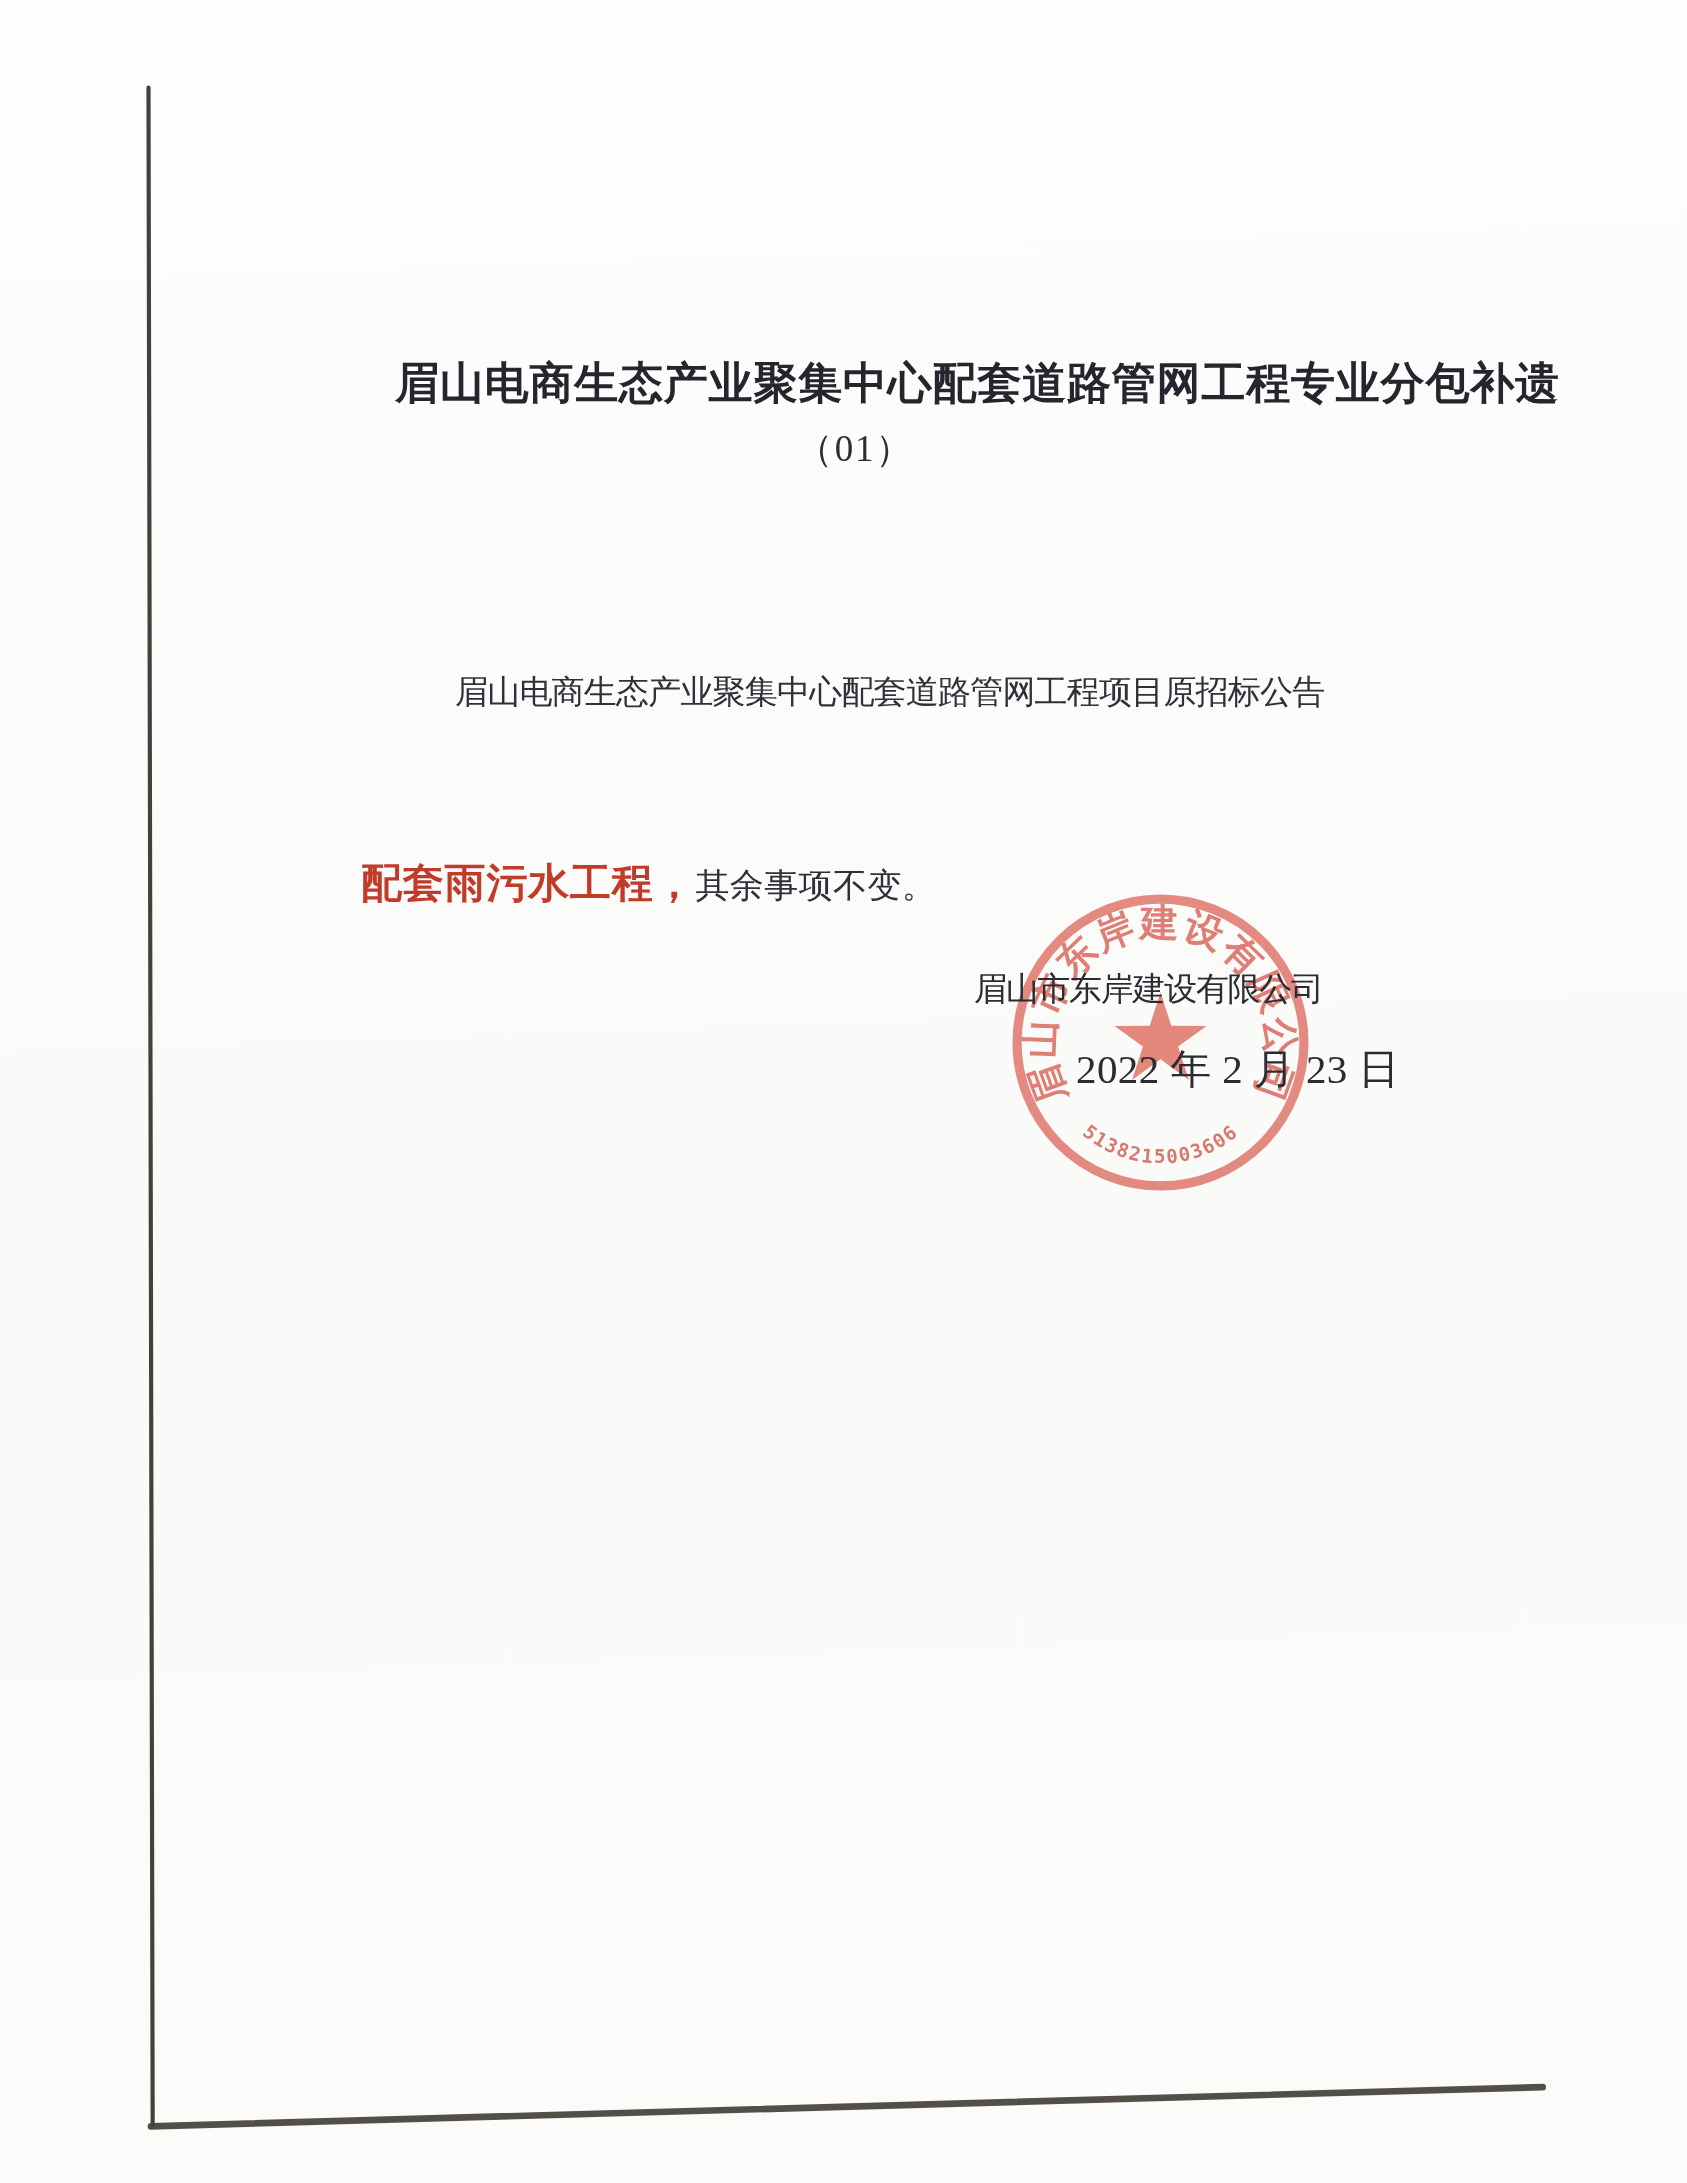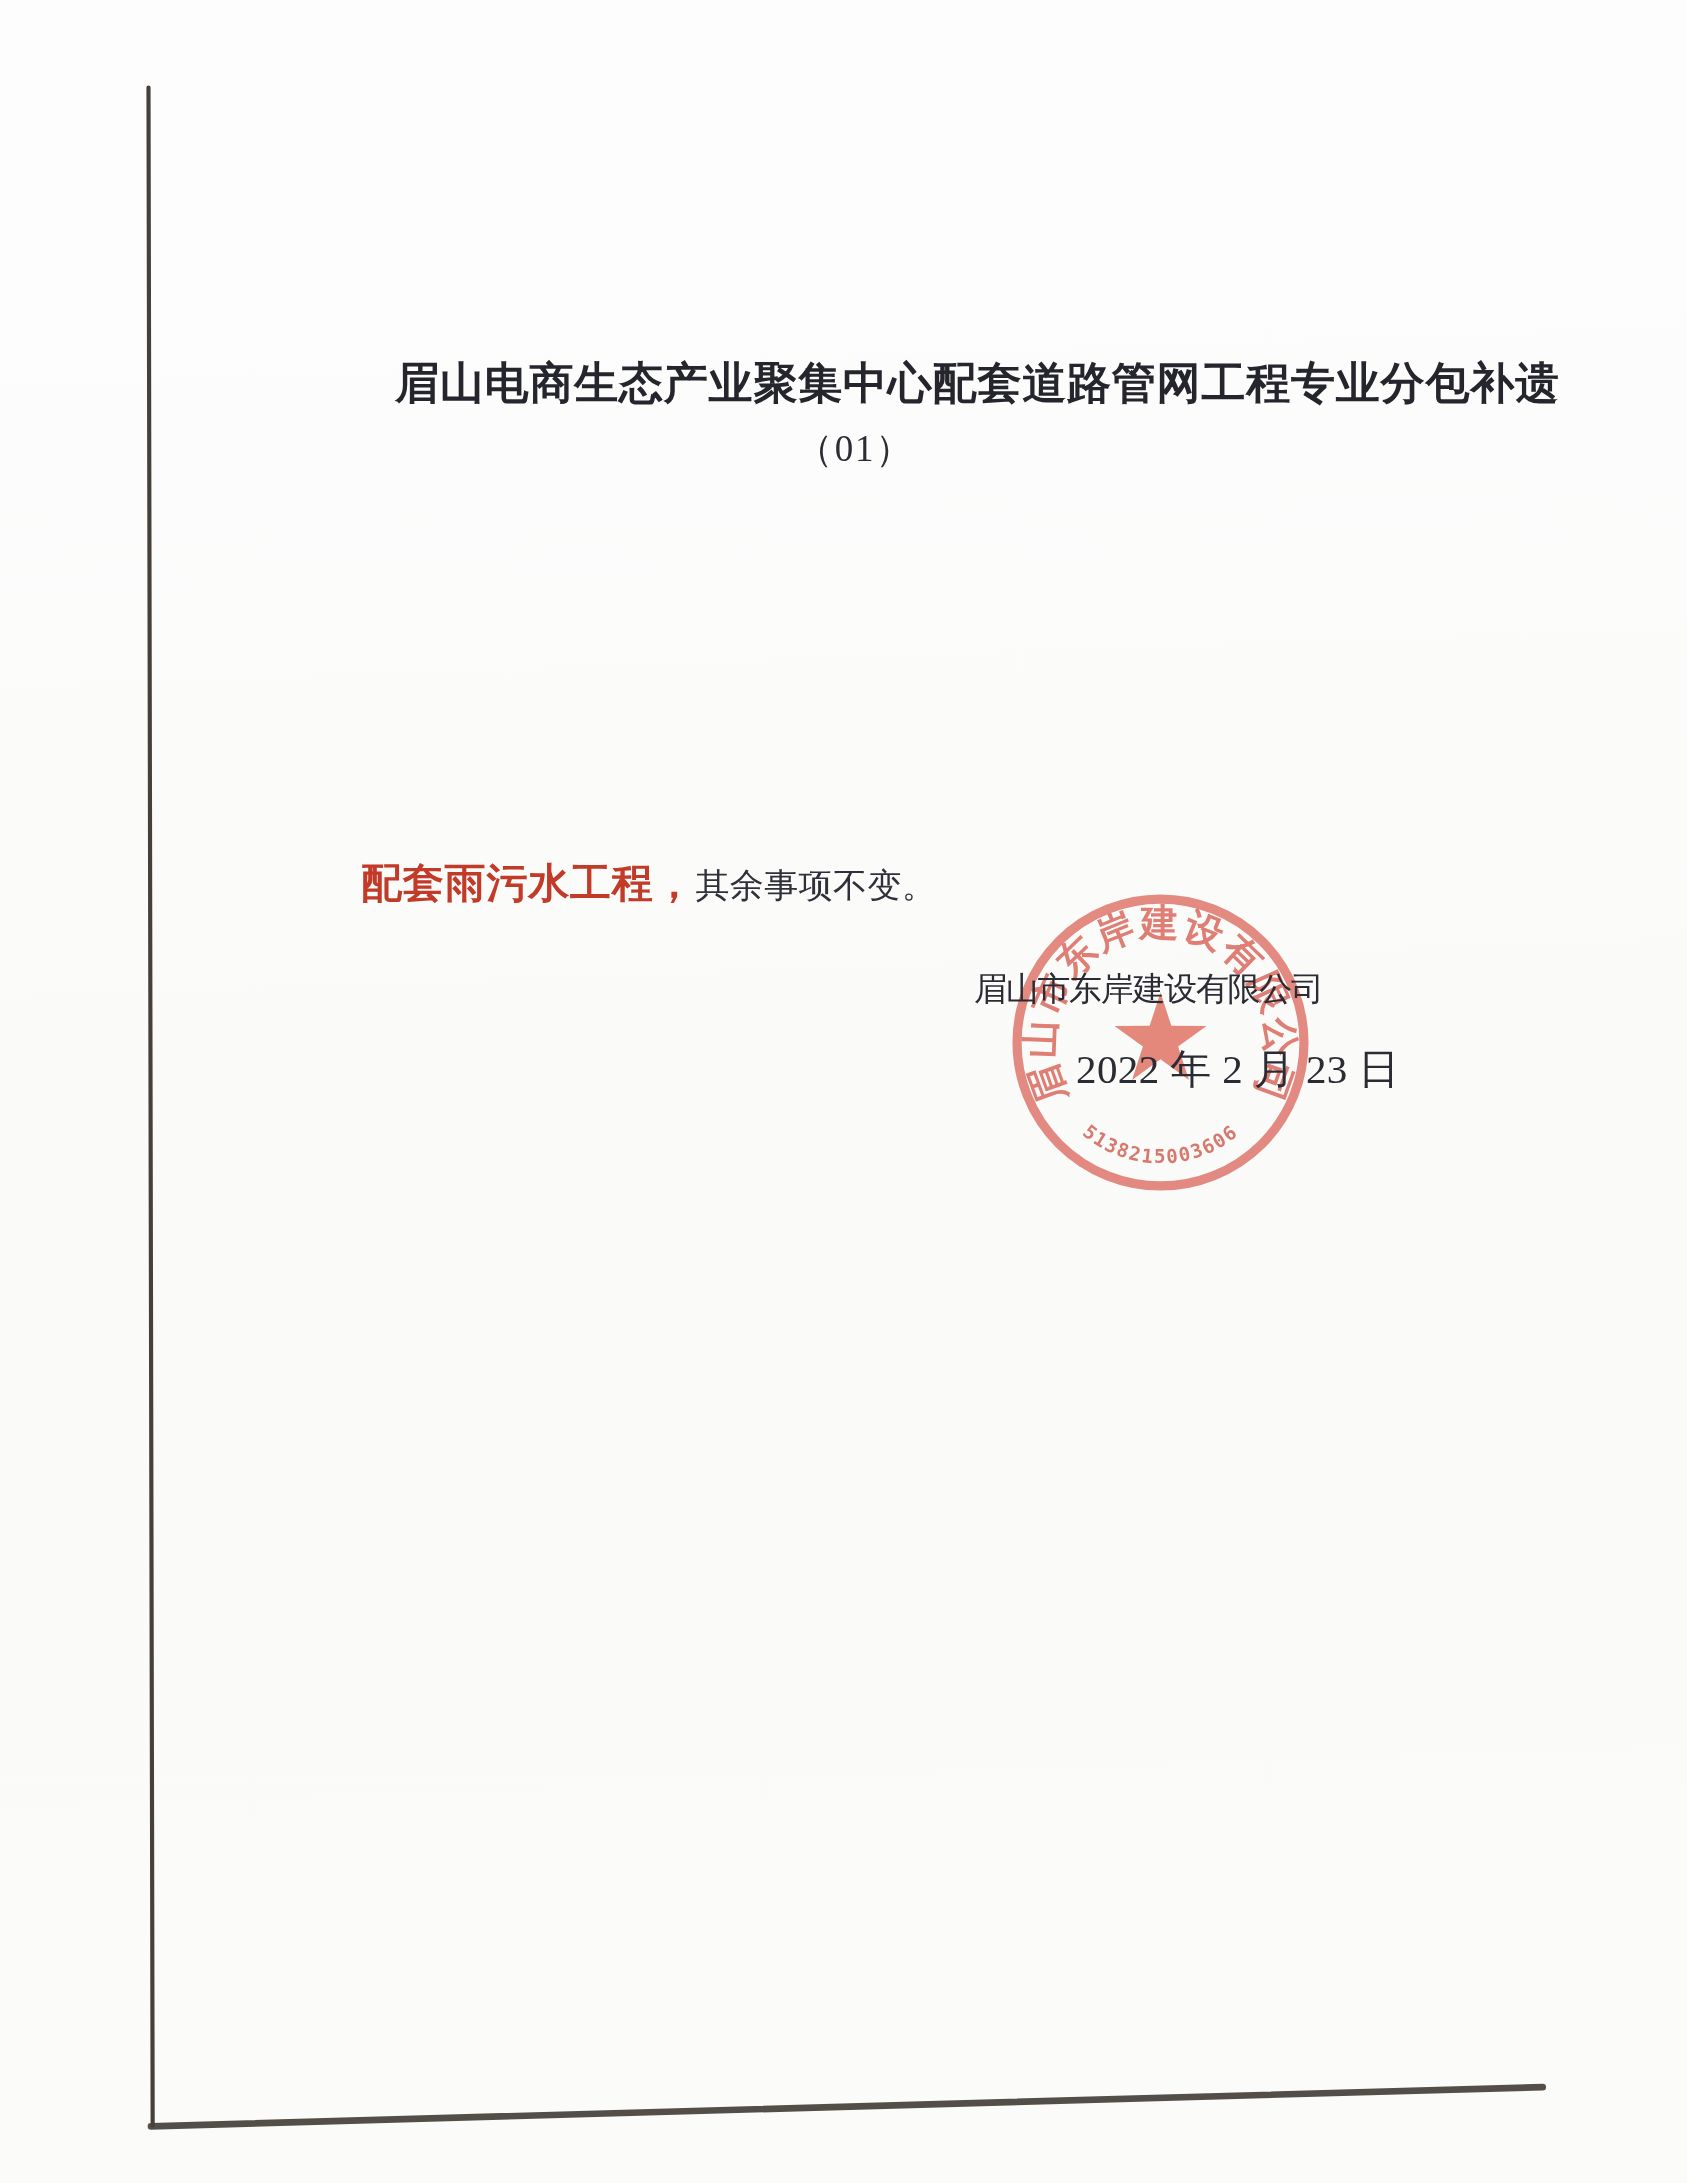--- a/index.html
+++ b/index.html
@@ -141,20 +141,21 @@
     <text class="stamp-serial-text" fill="#cc4f42" opacity="0.9">
       <textPath href="#stamp-serial-arc" xlink:href="#stamp-serial-arc" startOffset="50%" text-anchor="middle">5138215003606</textPath>
     </text>
   </svg>
 
   <div class="doc-title">眉山电商生态产业聚集中心配套道路管网工程专业分包补遗</div>
 
   <div class="doc-subtitle">（01）</div>
 
 
+  <div class="para-line1">眉山电商生态产业聚集中心配套道路管网工程项目原招标公告</div>
 
 
   <div class="para-line3">
     <span class="red-bold">配套雨污水工程，</span><span class="ink-normal">其余事项不变。</span>
   </div>
 
   <div class="sig-company">眉山市东岸建设有限公司</div>
 
   <div class="sig-date">2022 年 2 月 23 日</div>
 

